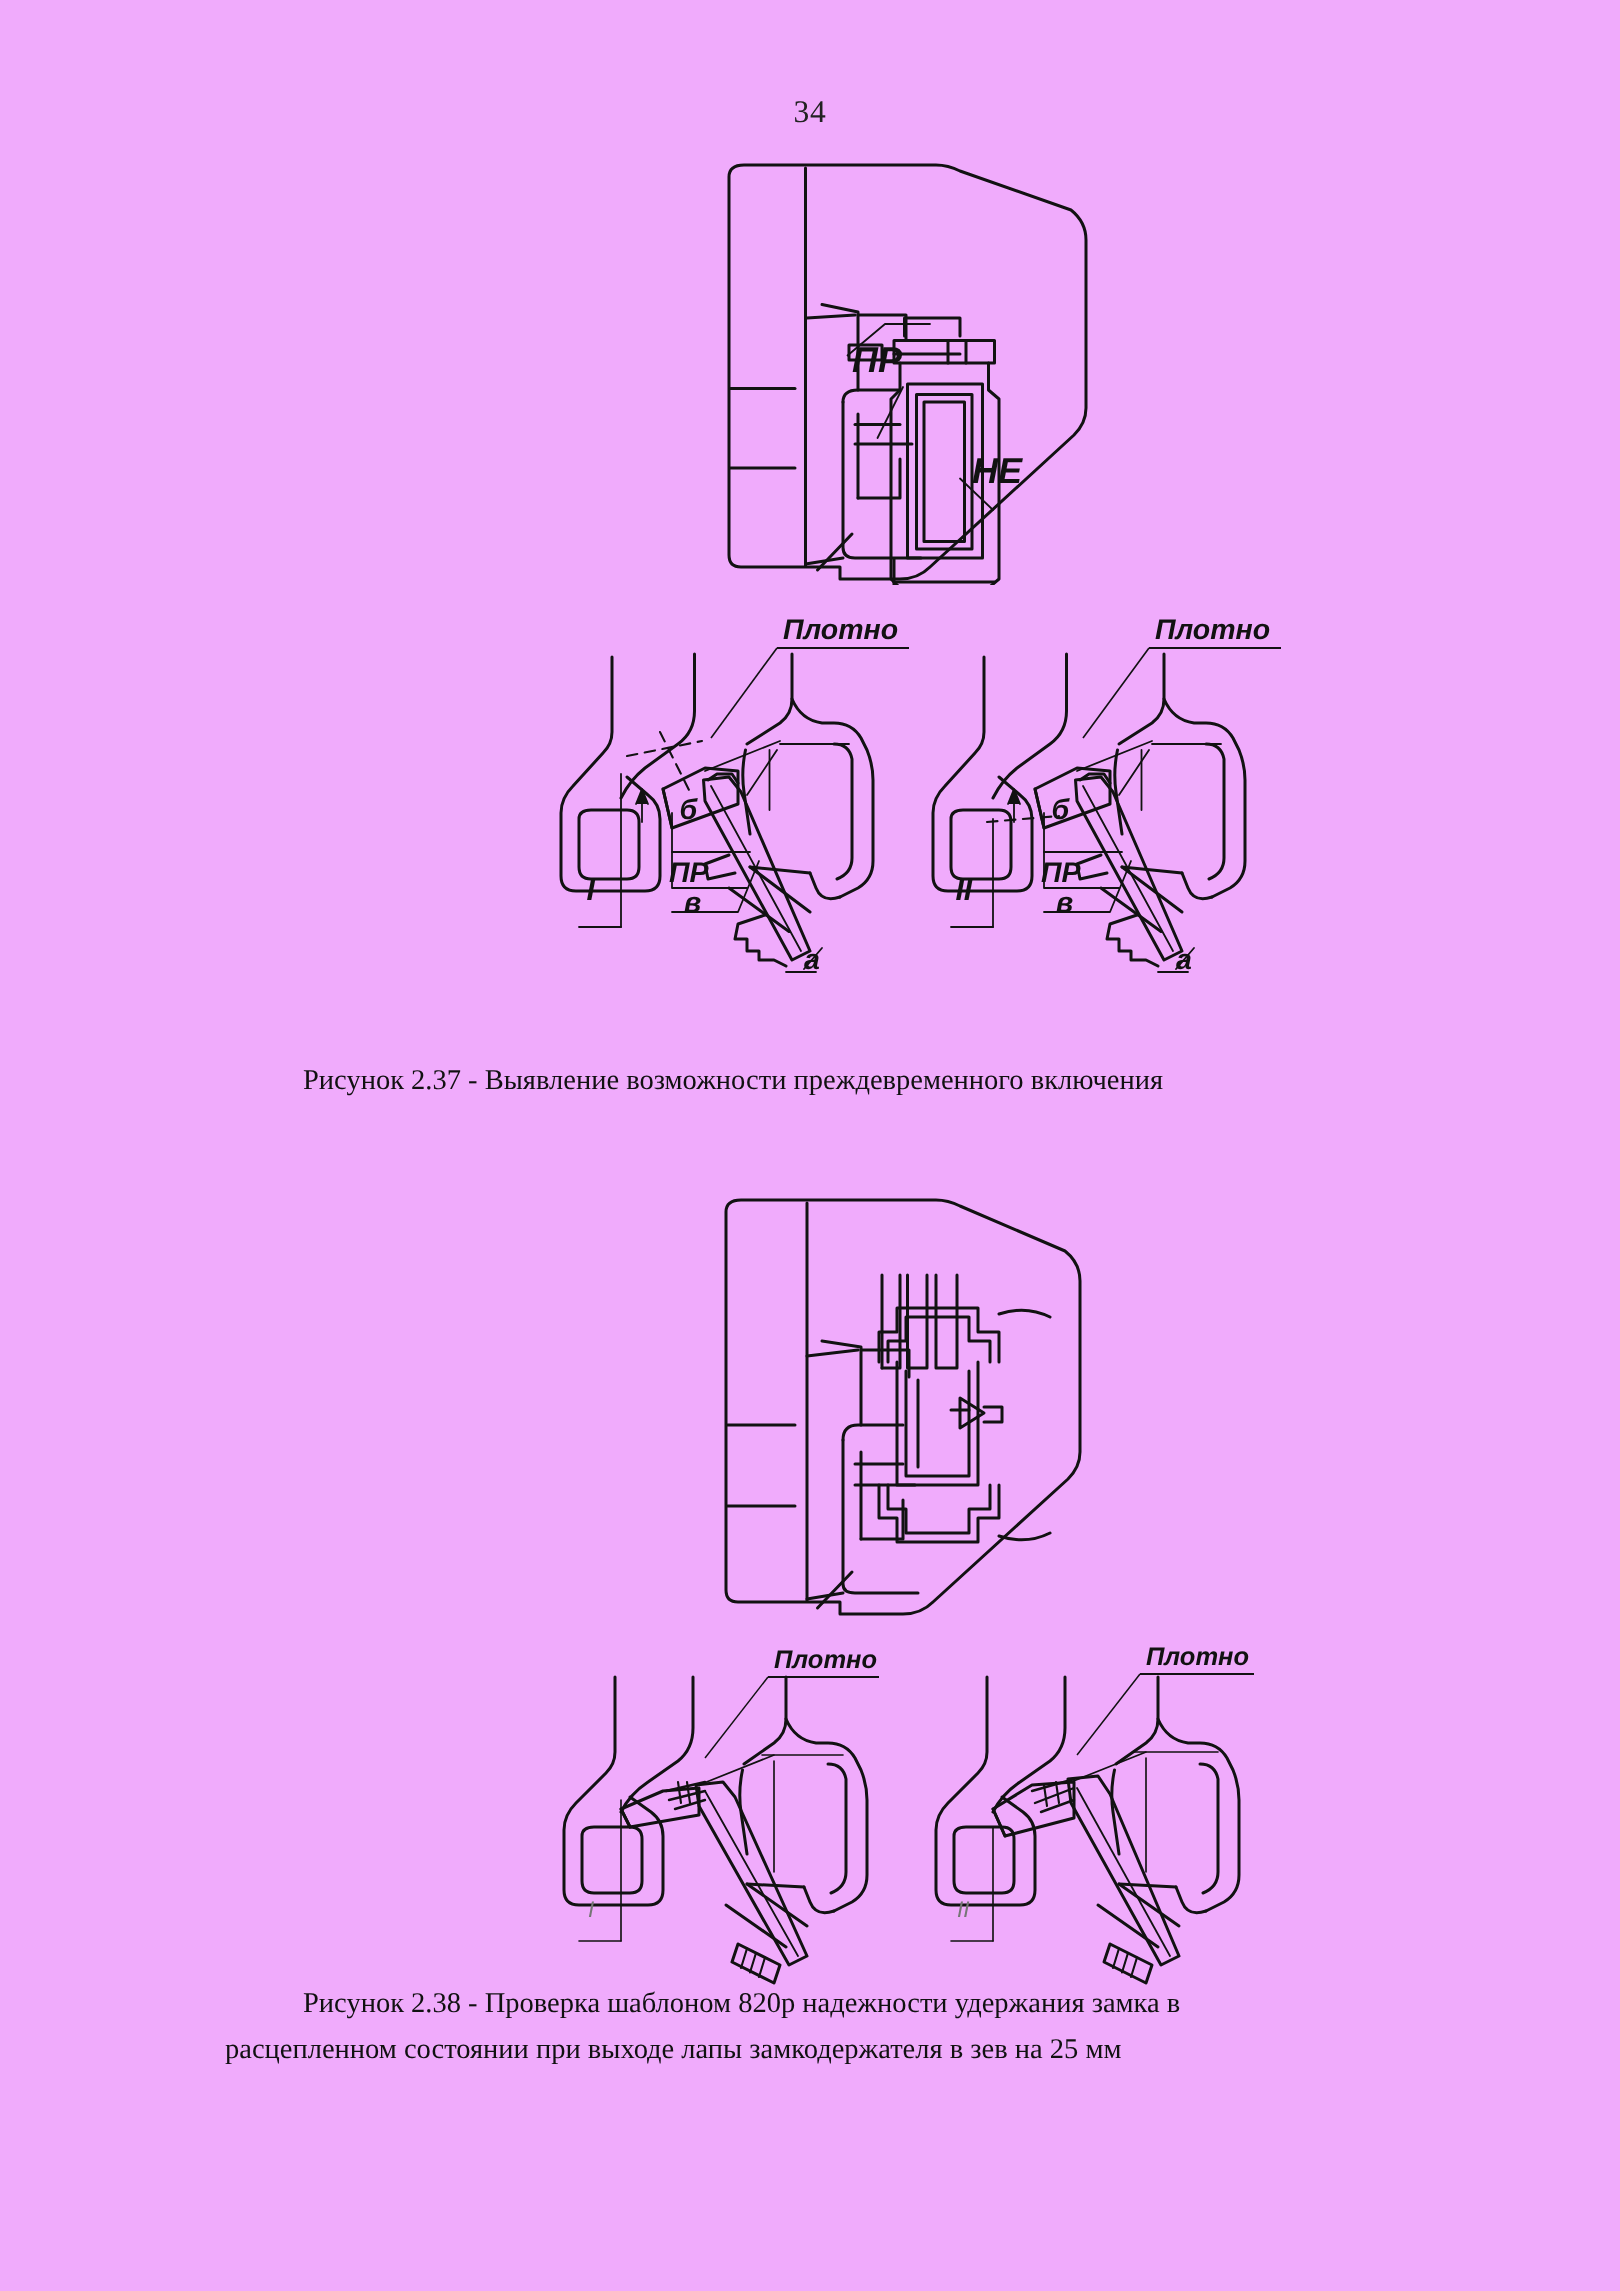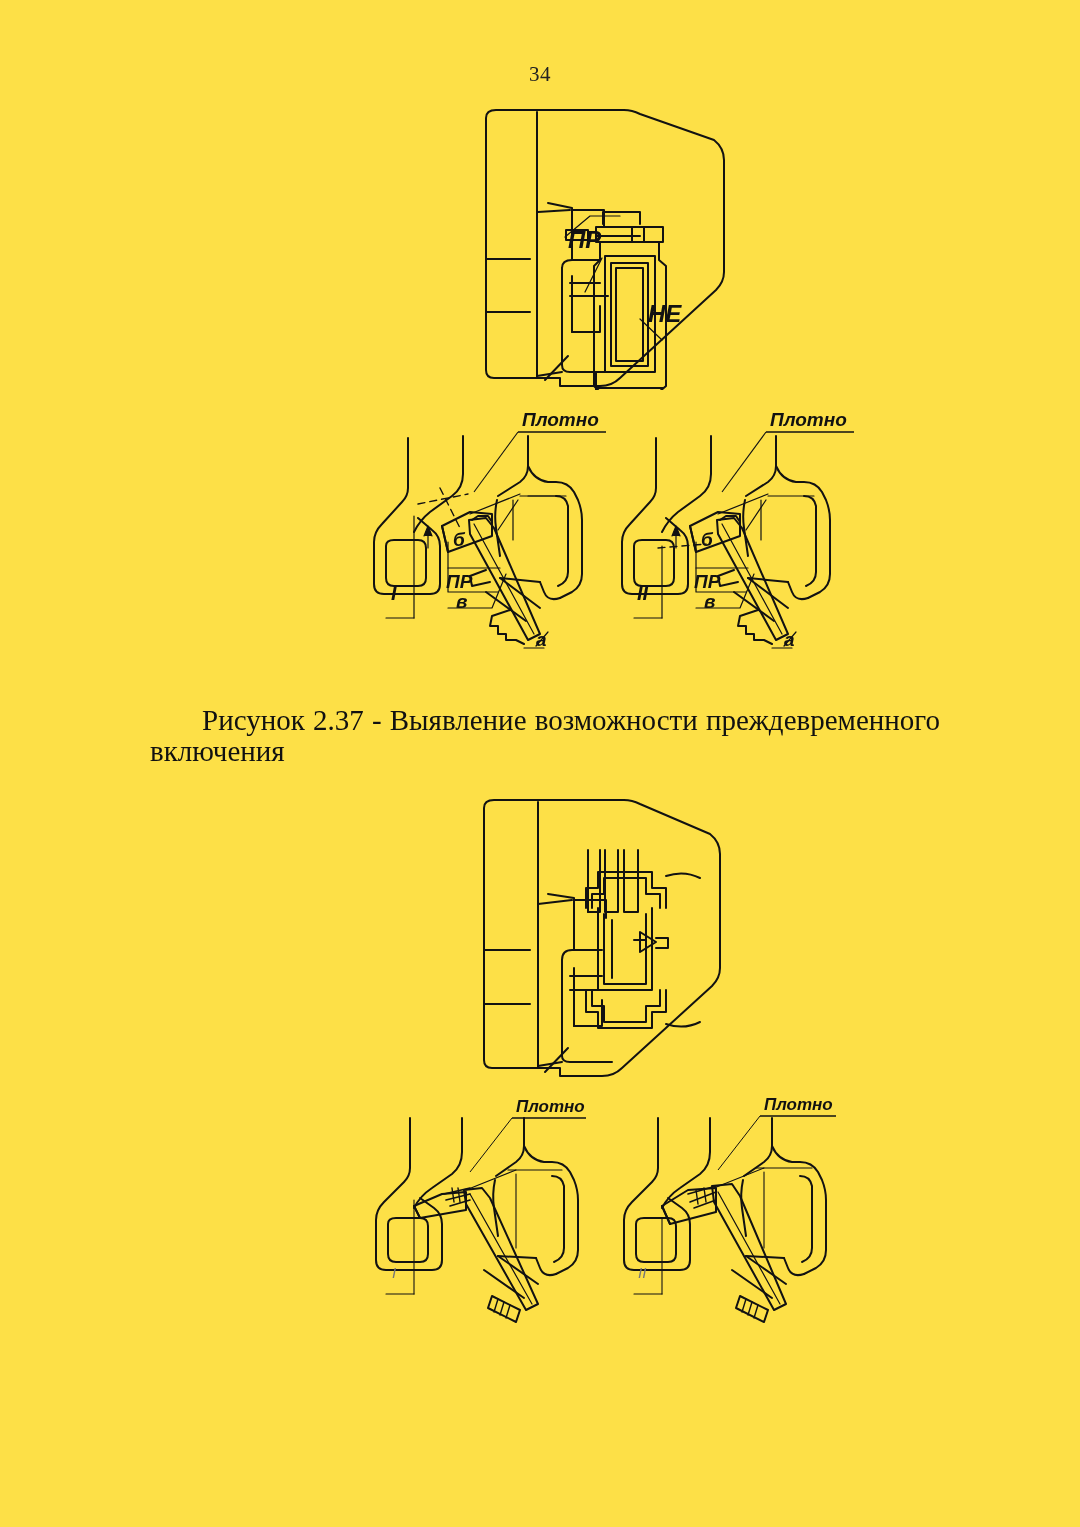--- a/index.html
+++ b/index.html
@@ -11,21 +11,21 @@
     width: 1080px;
     height: 1527px;
     position: relative;
     font-family: "Liberation Serif", "DejaVu Serif", serif;
     color: #1a1a1a;
     overflow: hidden;
   }
   .page {
     position: absolute;
     inset: 0;
-    background: #fde047;
+    background: #f0abfc;
   }
 
   
   .page-number {
     position: absolute;
     top: 62px;
     left: 0;
     width: 1080px;
     text-align: center;
     font-size: 21px;
@@ -45,21 +45,21 @@
   }
   .fig-art svg {
     display: block;
   }
 
   
   .caption {
     position: absolute;
     left: 150px;
     width: 790px;
-    font-size: 29px;
+    font-size: 19px;
     line-height: 31px;
     color: #111;
     text-align: justify;
     text-justify: inter-word;
   }
   .caption .ln1 { display: block; text-indent: 52px; }
   .caption .ln2 { display: block; text-indent: 0; }
   .caption-2 .ln1 { text-indent: 52px; }
 
   
@@ -400,14 +400,18 @@
         <g transform="translate(248,0)">
           <text x="516" y="20" font-family="'Liberation Sans', sans-serif" font-size="17" font-style="italic" font-weight="600" fill="#1a1a1a">Плотно</text>
           <line x1="512" y1="26" x2="588" y2="26" stroke="#1a1a1a" stroke-width="1.3"></line>
           <line x1="512" y1="26" x2="470" y2="80" stroke="#1a1a1a" stroke-width="1"></line>
           <text x="390" y="188" font-family="'Liberation Sans', sans-serif" font-size="15" font-style="italic" fill="#777">II</text>
         </g>
       </svg>
     </div>
   </div>
 
+  <div class="caption caption-2" style="top:1320px;">
+    <span class="ln1">Рисунок 2.38 - Проверка шаблоном 820р надежности удержания замка в</span>
+    <span class="ln2">расцепленном состоянии при выходе лапы замкодержателя в зев на 25 мм</span>
+  </div>
 
 </div>
 
 </body></html>

